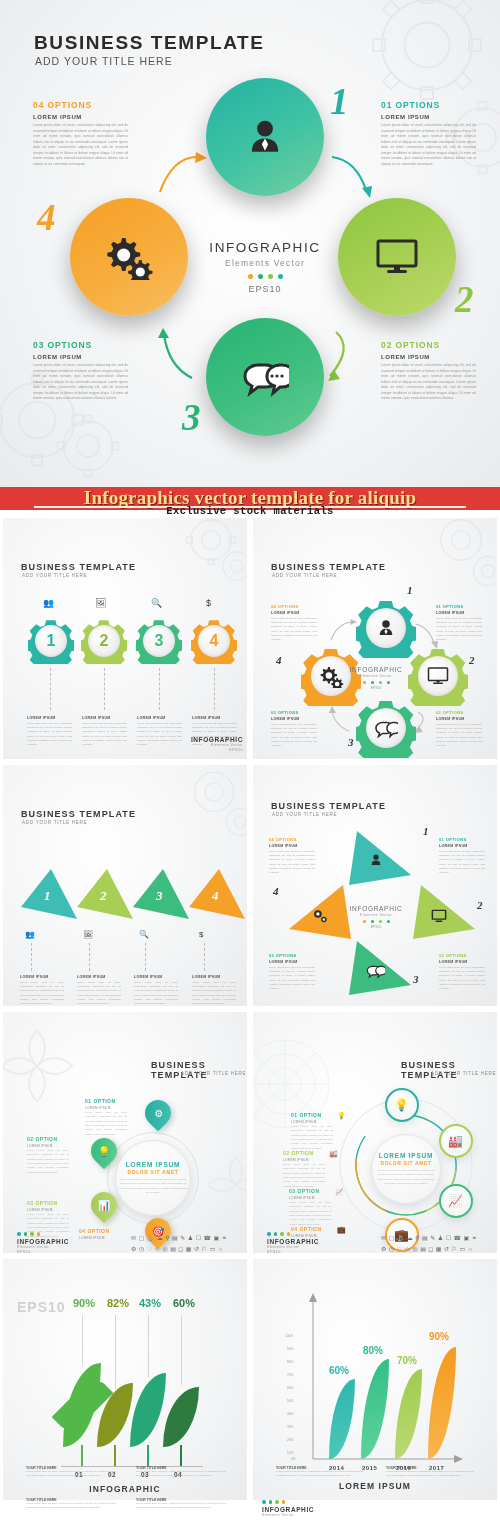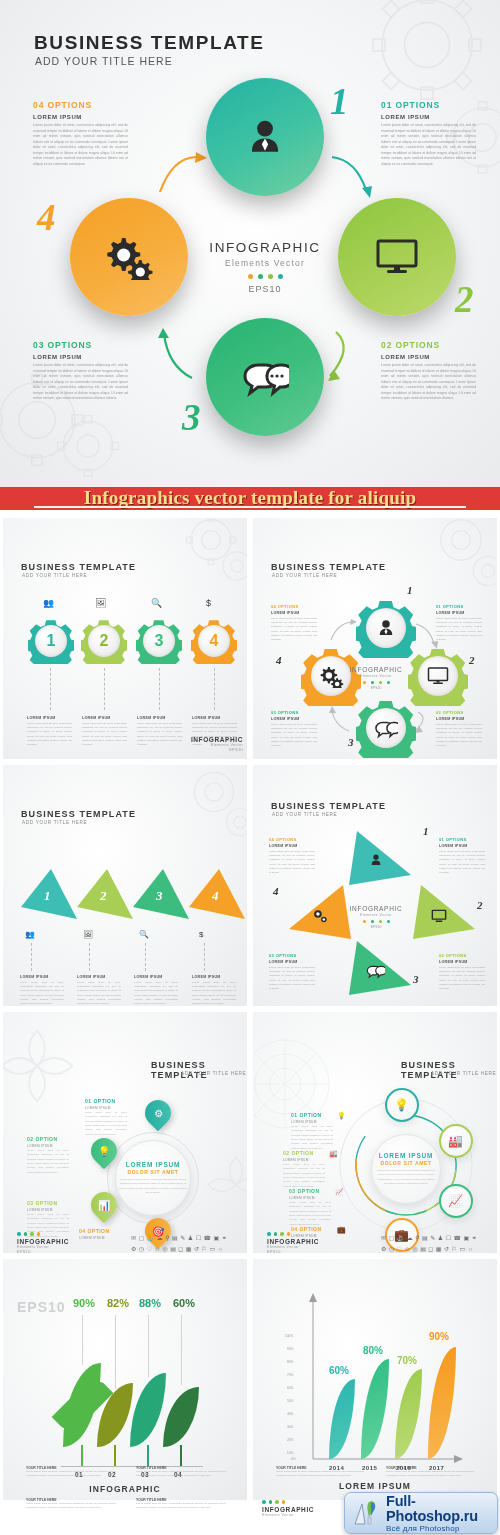--- a/index.html
+++ b/index.html
@@ -329,20 +329,21 @@
     <div class="opt o2">
       <div class="oh">02  OPTIONS</div>
       <div class="ol">LOREM IPSUM</div>
       <div class="op">Lorem ipsum dolor sit amet, consectetur adipiscing elit, sed do eiusmod tempor incididunt ut labore et dolore magna aliqua. Ut enim ad minim veniam, quis nostrud exercitation ullamco laboris nisi ut aliquip ex ea commodo consequat. Lorem ipsum dolor sit amet, consectetur adipiscing elit, sed do eiusmod tempor incididunt ut labore et dolore magna aliqua. Ut enim ad minim veniam, quis nostrud exercitation ullamco.</div>
     </div>
   </div>
 
   <div class="banner"></div>
   <div class="banner-title">Infographics vector template for aliquip</div>
   <div class="banner-rule"></div>
+  <div class="banner-sub">Exclusive stock materials</div>
 
   <div class="grid">
 
     <div class="cell cl r1">
       <div class="gear-bg" style="left:172px;top:-14px;opacity:.5">
           <svg width="72" height="72" viewBox="0 0 100 100">
             <g fill="none" stroke="#dcdee0" stroke-width="2">
               <circle cx="50" cy="50" r="28"></circle>
               <circle cx="50" cy="50" r="13"></circle>
               <rect x="46" y="16" width="8" height="8"></rect>
@@ -921,21 +922,21 @@
           <span>☼</span>
 
       </div>
     </div>
 
     <div class="cell cl r4">
       <div class="eps10big" style="left:14px;top:40px;">EPS10</div>
 
       <div class="leafpct" style="left:70px;top:38px;color:#52b848;">90%</div>
       <div class="leafpct" style="left:104px;top:38px;color:#85951e;">82%</div>
-      <div class="leafpct" style="left:136px;top:38px;color:#27a778;">88%</div>
+      <div class="leafpct" style="left:136px;top:38px;color:#27a778;">43%</div>
       <div class="leafpct" style="left:170px;top:38px;color:#2f7a3e;">60%</div>
 
       <div class="dashline" style="left:79px;top:56px;height:50px;border-left:1px solid #d3d4d5;"></div>
       <div class="dashline" style="left:112px;top:56px;height:74px;border-left:1px solid #d3d4d5;"></div>
       <div class="dashline" style="left:145px;top:56px;height:62px;border-left:1px solid #d3d4d5;"></div>
       <div class="dashline" style="left:178px;top:56px;height:70px;border-left:1px solid #d3d4d5;"></div>
 
       <div style="position:absolute;left:61px;top:104px;width:37px;height:84px;background:#52b848;border-radius:50% 0 50% 0;transform:rotate(45deg) scale(.72);transform-origin:50% 50%;"></div>
       <div style="position:absolute;left:60px;top:104px;width:38px;height:84px;background:#52b848;border-radius:100% 0 100% 0;"></div>
       <div style="position:absolute;left:78px;top:186px;width:2px;height:22px;background:#52b848;"></div>
@@ -1027,28 +1028,14 @@
     <div class="fdots">
         <i style="background:#23b2a4"></i>
         <i style="background:#27b373"></i>
         <i style="background:#8cc63f"></i>
         <i style="background:#f5a027"></i>
       </div>
     <div class="f1">INFOGRAPHIC</div>
     <div class="f2">Elements  Vector</div>
   </div>
 
-  <div class="wm">
-    <div class="wmlogo">
-      <svg width="30" height="30" viewBox="0 0 30 30">
-        <polygon points="4,26 11,6 14,26" fill="#e9eef5" stroke="#7f9dc0" stroke-width="1"></polygon>
-        <path d="M18,4 C22,2 25,5 24,9 C23,13 20,15 18,19 C17,14 15,8 18,4z" fill="#6fb84a"></path>
-        <path d="M20,5 C23,4 25,7 24,10 C23,13 21,15 20,18 Z" fill="#3a7fc1"></path>
-        <rect x="17" y="19" width="3" height="7" fill="#d2d7dd" stroke="#8ea6c2" stroke-width=".6"></rect>
-      </svg>
-    </div>
-    <div>
-      <div class="wtxt1">Full-Photoshop.ru</div>
-      <div class="wtxt2">Всё для Photoshop</div>
-    </div>
-  </div>
 
 </div>
 
 </body></html>

